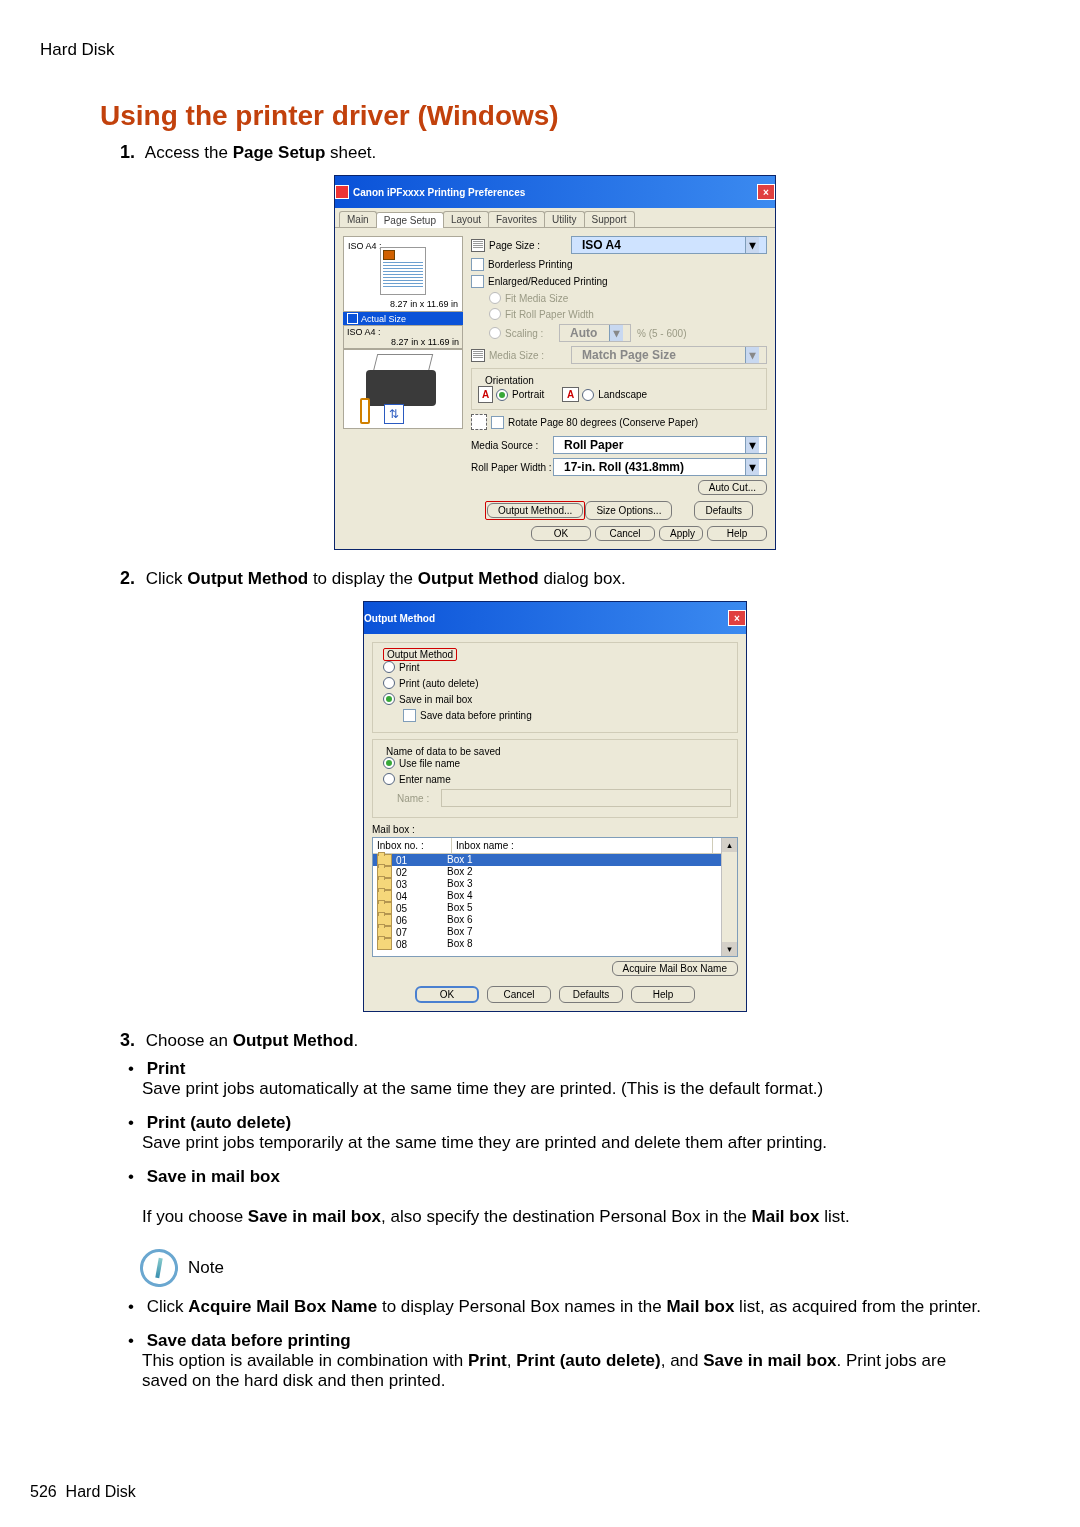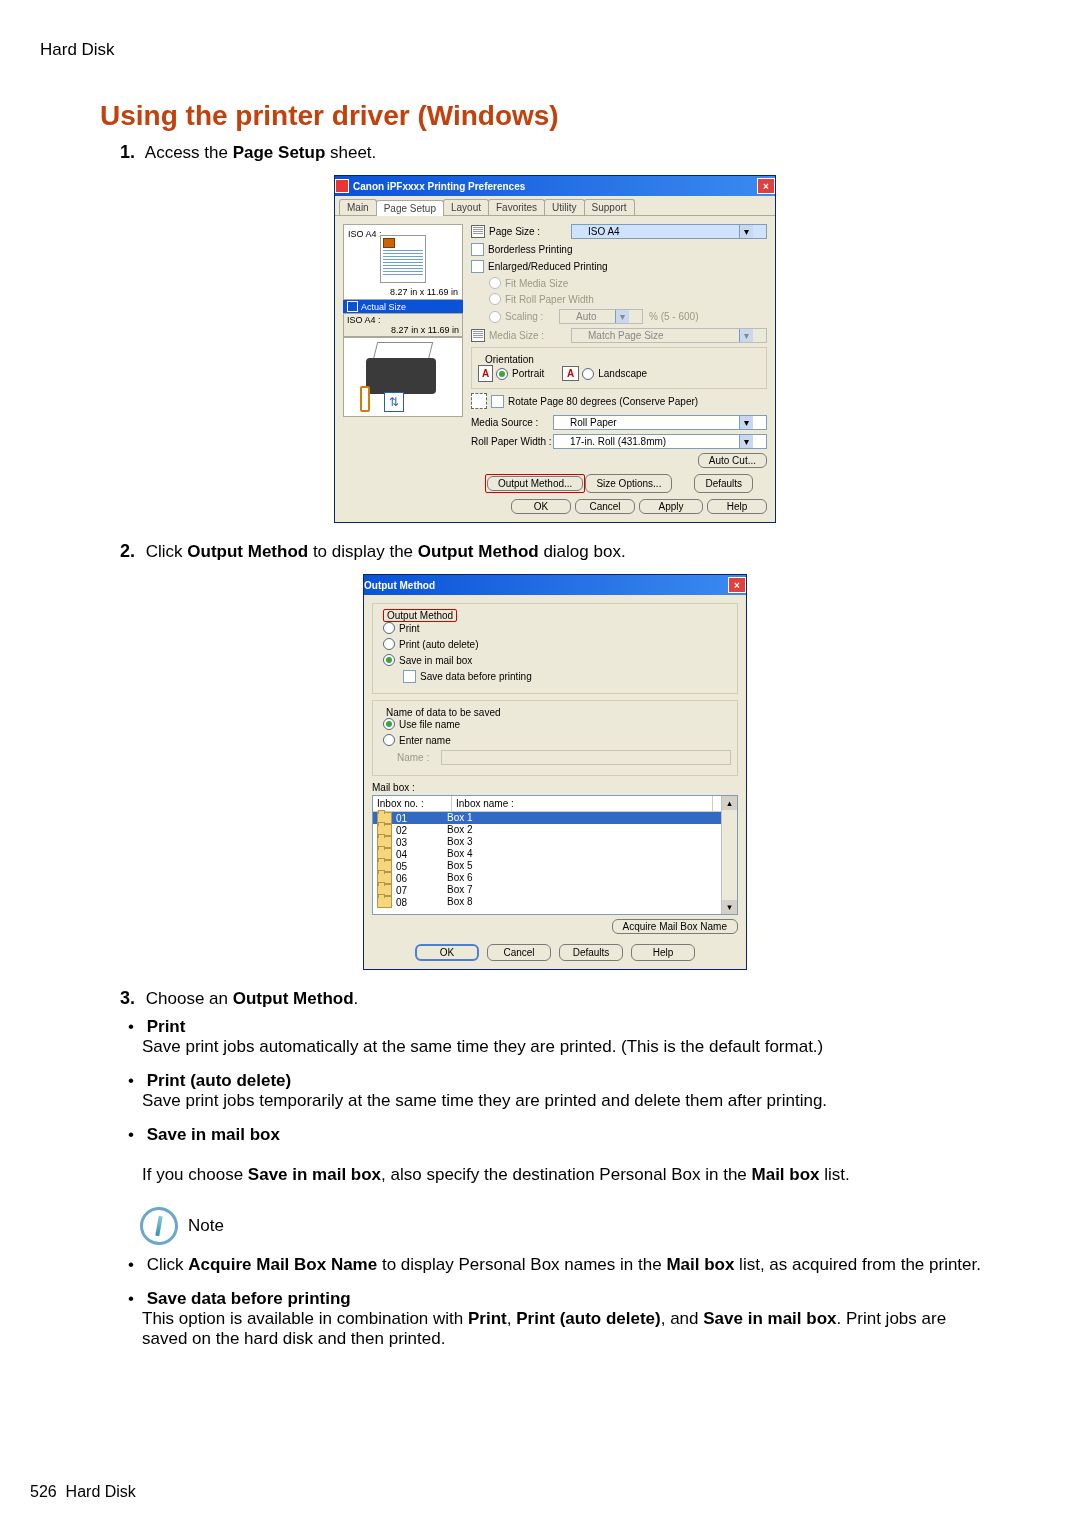--- a/index.html
+++ b/index.html
@@ -6,30 +6,30 @@
   .page { width:1080px; margin:0 auto; padding:40px 30px 30px 30px; box-sizing:border-box; position:relative; min-height:1527px; }
   .header-left { font-size:17px; margin-left:10px; margin-bottom:40px; }
   .h1 { font-size:28px; font-weight:bold; color:#c2410c; margin:10px 0 10px 70px; }
   .content { margin-left:90px; margin-right:60px; }
   ol.steps { list-style:none; padding:0; margin:0; }
   ol.steps>li { margin-bottom:12px; }
   .step-num { font-weight:bold; font-size:18px; margin-right:6px; }
   .bold { font-weight:bold; }
   .dlg-wrap { display:flex; justify-content:center; margin:12px 0 18px 0; }
   .dlg { font-size:10px; font-family: Tahoma, Arial, sans-serif; background:#ece9d8; border:1px solid #0a246a; box-sizing:border-box; }
-  .titlebar { height:20px; background:linear-gradient(to right,#0a52d8,#3b8af0); color:#fff; display:flex; align-items:center; padding:0 0; }
+  .titlebar { height:32px; background:linear-gradient(to right,#0a52d8,#3b8af0); color:#fff; display:flex; align-items:center; padding:0 0; }
   .titlebar .t-icon { width:12px;height:12px; background:#e33; border:1px solid #fff; margin-right:4px; }
   .titlebar .t-text { flex:1; font-weight:bold; font-size:10px; }
   .titlebar .close { width:16px;height:14px; background:#e04040; color:#fff; display:flex; align-items:center; justify-content:center; font-weight:bold; border:1px solid #fff; cursor:pointer; }
   .tabs { display:flex; background:#ece9d8; padding:3px 4px 0 4px; border-bottom:1px solid #aca899; }
   .tab { padding:2px 7px; border:1px solid #aca899; border-bottom:none; background:#ece9d8; border-radius:3px 3px 0 0; margin-right:-1px; color:#404040; cursor:pointer; }
   .tab.active { background:#fff; font-weight:normal; position:relative; top:1px; }
   .dlg-body { background:#ece9d8; padding:8px; }
   .xp-btn { background:#ece9d8; border:1px solid #7a7a7a; border-radius:6px; padding:1px 10px; font-size:10px; cursor:pointer; }
-  .xp-input, .xp-select { border:1px solid #7f9db9; background:#fff; font-size:10px; padding:1px 16px; }
+  .xp-input, .xp-select { border:1px solid #7f9db9; background:#fff; font-size:12px; padding:1px 10px;font-weight:bold; }
   .xp-select { display:flex; align-items:center; justify-content:space-between; }
   .xp-select .arr { width:13px; text-align:center; background:#c8d8f0; border-left:1px solid #7f9db9; margin:-1px -3px -1px 3px; padding:1px 0;}
   .xp-select.disabled { background:#ece9d8; color:#888; border-color:#bbb; }
   .disabled-text { color:#9a9a85; }
   .fieldset { border:1px solid #d0ccb8; padding:6px; margin:0; }
   .fieldset .legend { margin-top:-12px; margin-left:4px; background:#ece9d8; display:inline-block; padding:0 3px; font-size:10px; }
   .chk { width:11px; height:11px; border:1px solid #7f9db9; background:#fff; display:inline-block; vertical-align:middle; margin-right:4px; }
   .radio { width:10px; height:10px; border:1px solid #55657f; border-radius:50%; background:#fff; display:inline-block; vertical-align:middle; margin-right:4px; position:relative; }
   .radio.checked::after { content:""; position:absolute; top:2px;left:2px; width:6px;height:6px; border-radius:50%; background:#38a838; }
   .radio.disabled { border-color:#bbb; }
@@ -224,21 +224,21 @@
                     <div class="right">
                       <button class="xp-btn">Size Options...</button>
                       <button class="xp-btn">Defaults</button>
                     </div>
                   </div>
                 </div>
               </div>
               <div class="main-btns">
                 <button class="xp-btn" style="width:60px;">OK</button>
                 <button class="xp-btn" style="width:60px;">Cancel</button>
-                <button class="xp-btn" style="width:64px;">Apply</button>
+                <button class="xp-btn" style="width:44px;">Apply</button>
                 <button class="xp-btn" style="width:60px;">Help</button>
               </div>
             </div>
           </div>
         </div>
       </li>
 
       <li>
         <span class="step-num">2.</span>
         <span>Click </span><span class="bold">Output Method</span><span> to display the </span><span class="bold">Output Method</span><span> dialog box.</span>

